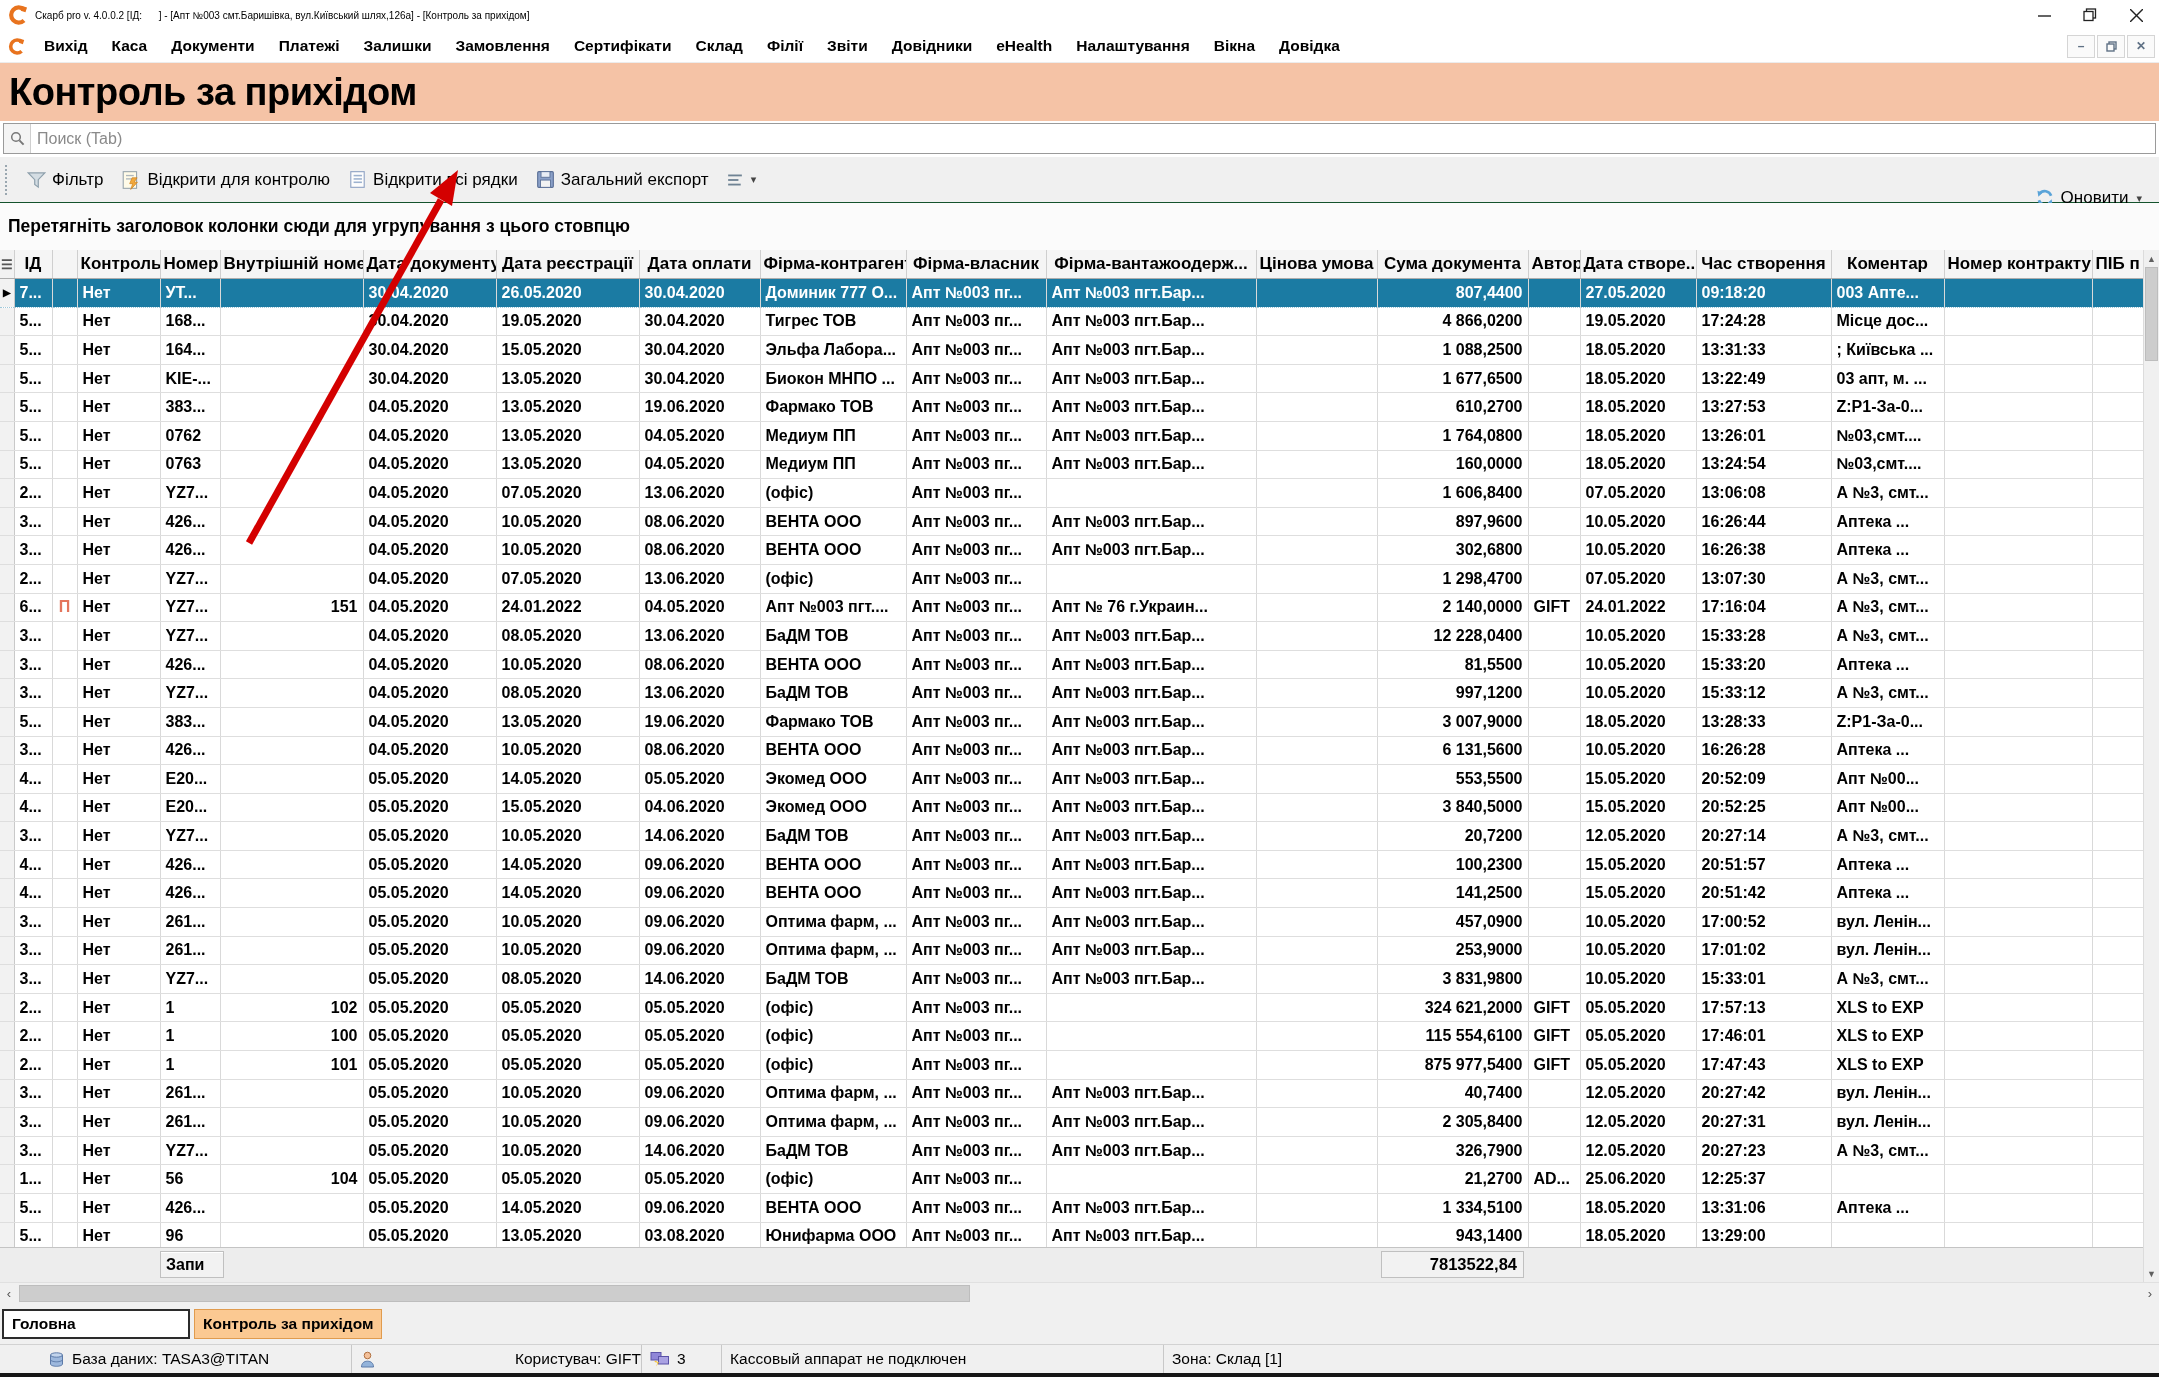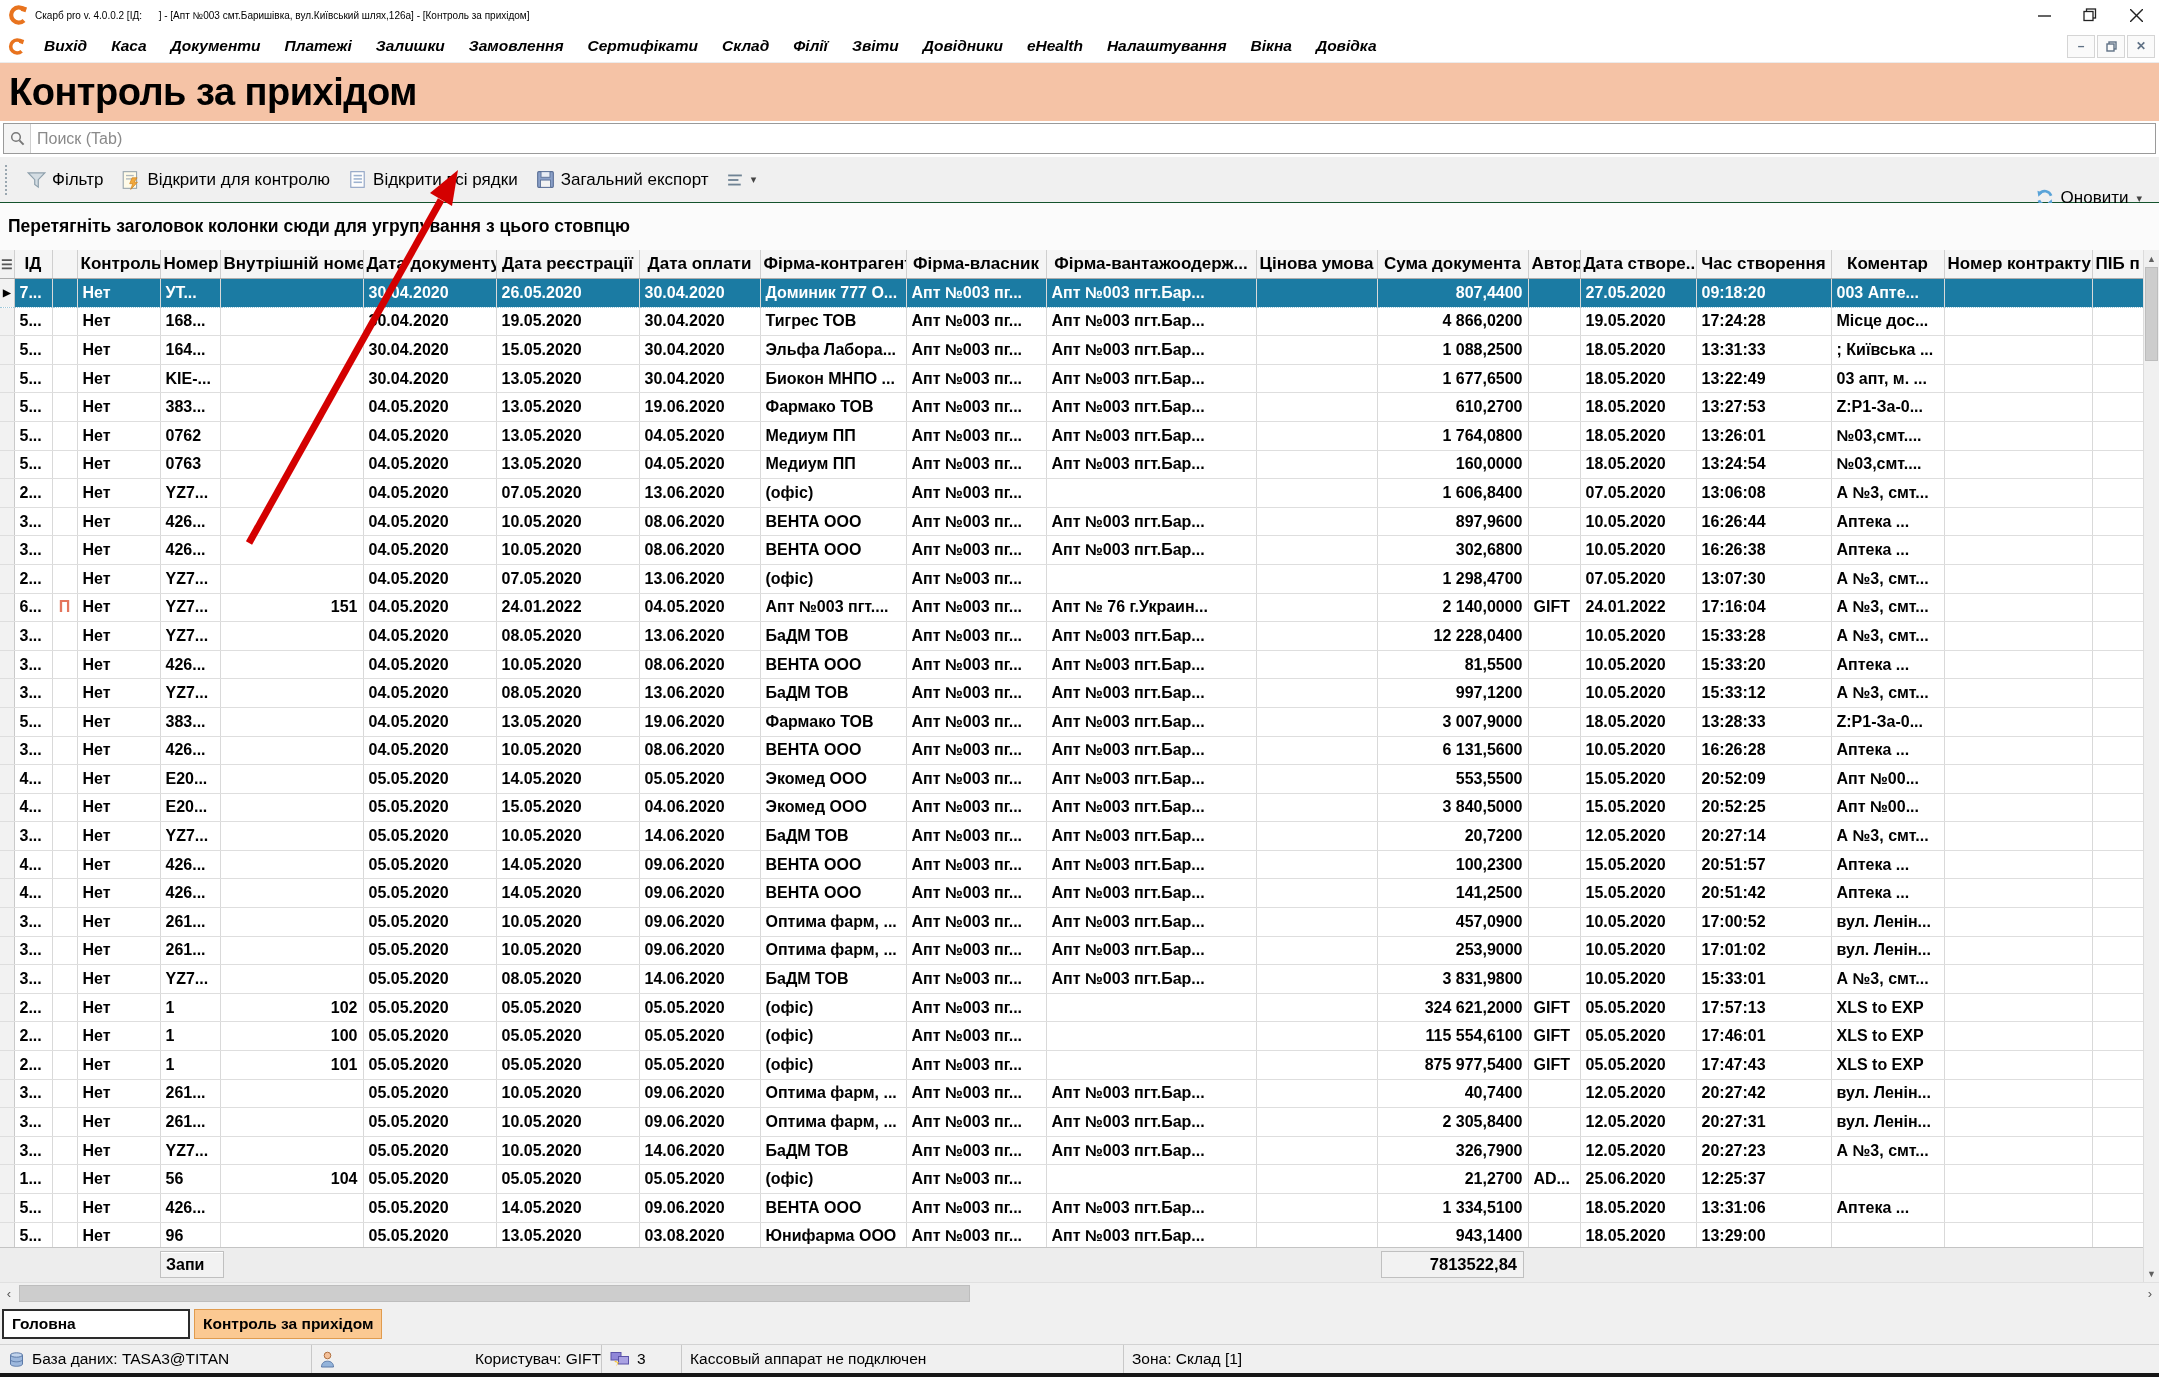--- a/index.html
+++ b/index.html
@@ -76,21 +76,21 @@
   
   .tabsrow{height:40px;background:#f0f0f0;display:flex;align-items:center;gap:4px;padding-left:2px;flex:0 0 auto;}
   .tab{width:188px;height:30px;box-sizing:border-box;background:#fff;border:2px solid #2b2b2b;
       font-size:15.5px;display:flex;align-items:center;padding-left:8px;overflow:hidden;white-space:nowrap;font-weight:bold;}
   .tab.active{background:#fbc992;border:1.5px solid #e09b4e;}
   
   .statusbar{height:28px;background:#f0f0f0;border-top:1px solid #d2d2d2;display:flex;align-items:center;
       font-size:15.5px;flex:0 0 auto;}
   .seg{height:100%;display:flex;align-items:center;gap:7px;padding-left:8px;border-right:1px solid #c8c8c8;
       box-sizing:border-box;overflow:hidden;white-space:nowrap;}
-  .seg-db{width:312px;} .seg-user{width:290px;justify-content:space-between;} .seg-count{width:80px;} .seg-cash{width:442px;} .seg-zone{flex:1;border-right:none;}
+  .seg-db{width:312px;margin-left:40px;} .seg-user{width:290px;justify-content:space-between;} .seg-count{width:80px;} .seg-cash{width:442px;} .seg-zone{flex:1;border-right:none;}
   .bottomline{height:4px;background:#161616;flex:0 0 auto;}
   
   .arrow-overlay{position:absolute;left:0;top:0;z-index:60;pointer-events:none;}
 </style>
 </head>
 <body>
 
 <div id="app">
 
   <div class="titlebar">
@@ -116,21 +116,21 @@
         <line x1="13" y1="0" x2="0" y2="13" stroke="#222" stroke-width="1.4"></line>
       </svg>
     </div>
   </div>
 
   <div class="menubar">
     <svg class="logo" viewBox="0 0 20 20">
       <path d="M16 4.5 A7.6 7.6 0 1 0 16 15.5" stroke="#e8731e" stroke-width="4.2" fill="none"></path>
       <rect x="13.4" y="1.6" width="5" height="5" fill="#e8731e" transform="rotate(18 16 4)"></rect>
     </svg>
-    <div id="menu-items" style="display:flex;font-style:italic;">
+    <div id="menu-items" style="display:flex;">
         <span class="mitem">Вихід</span>
         <span class="mitem">Каса</span>
         <span class="mitem">Документи</span>
         <span class="mitem">Платежі</span>
         <span class="mitem">Залишки</span>
         <span class="mitem">Замовлення</span>
         <span class="mitem">Сертифікати</span>
         <span class="mitem">Склад</span>
         <span class="mitem">Філії</span>
         <span class="mitem">Звіти</span>

